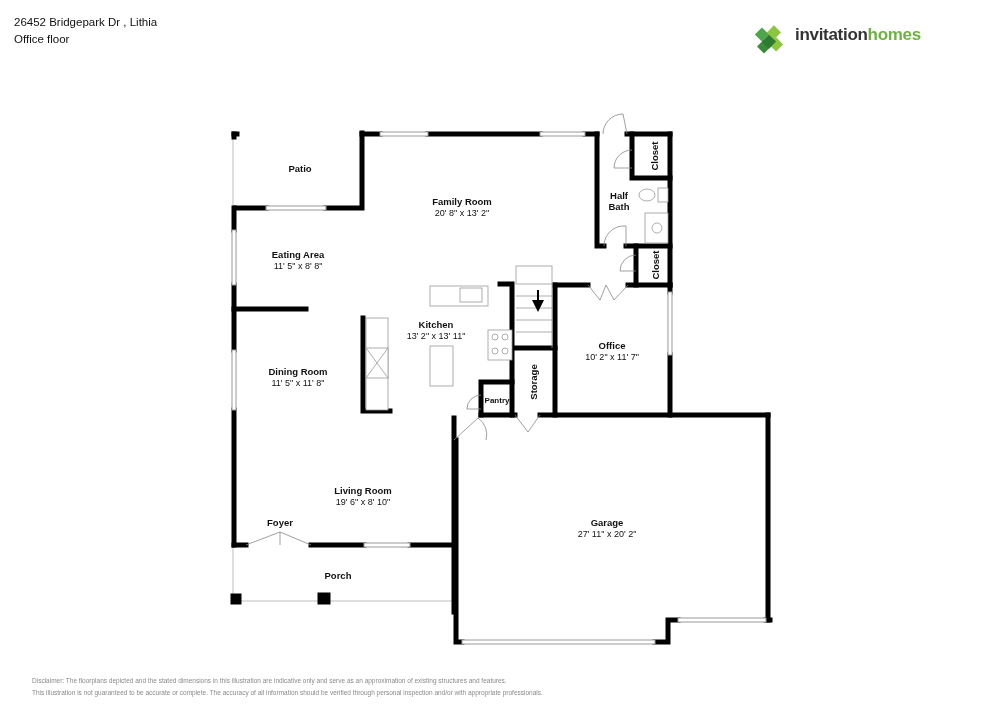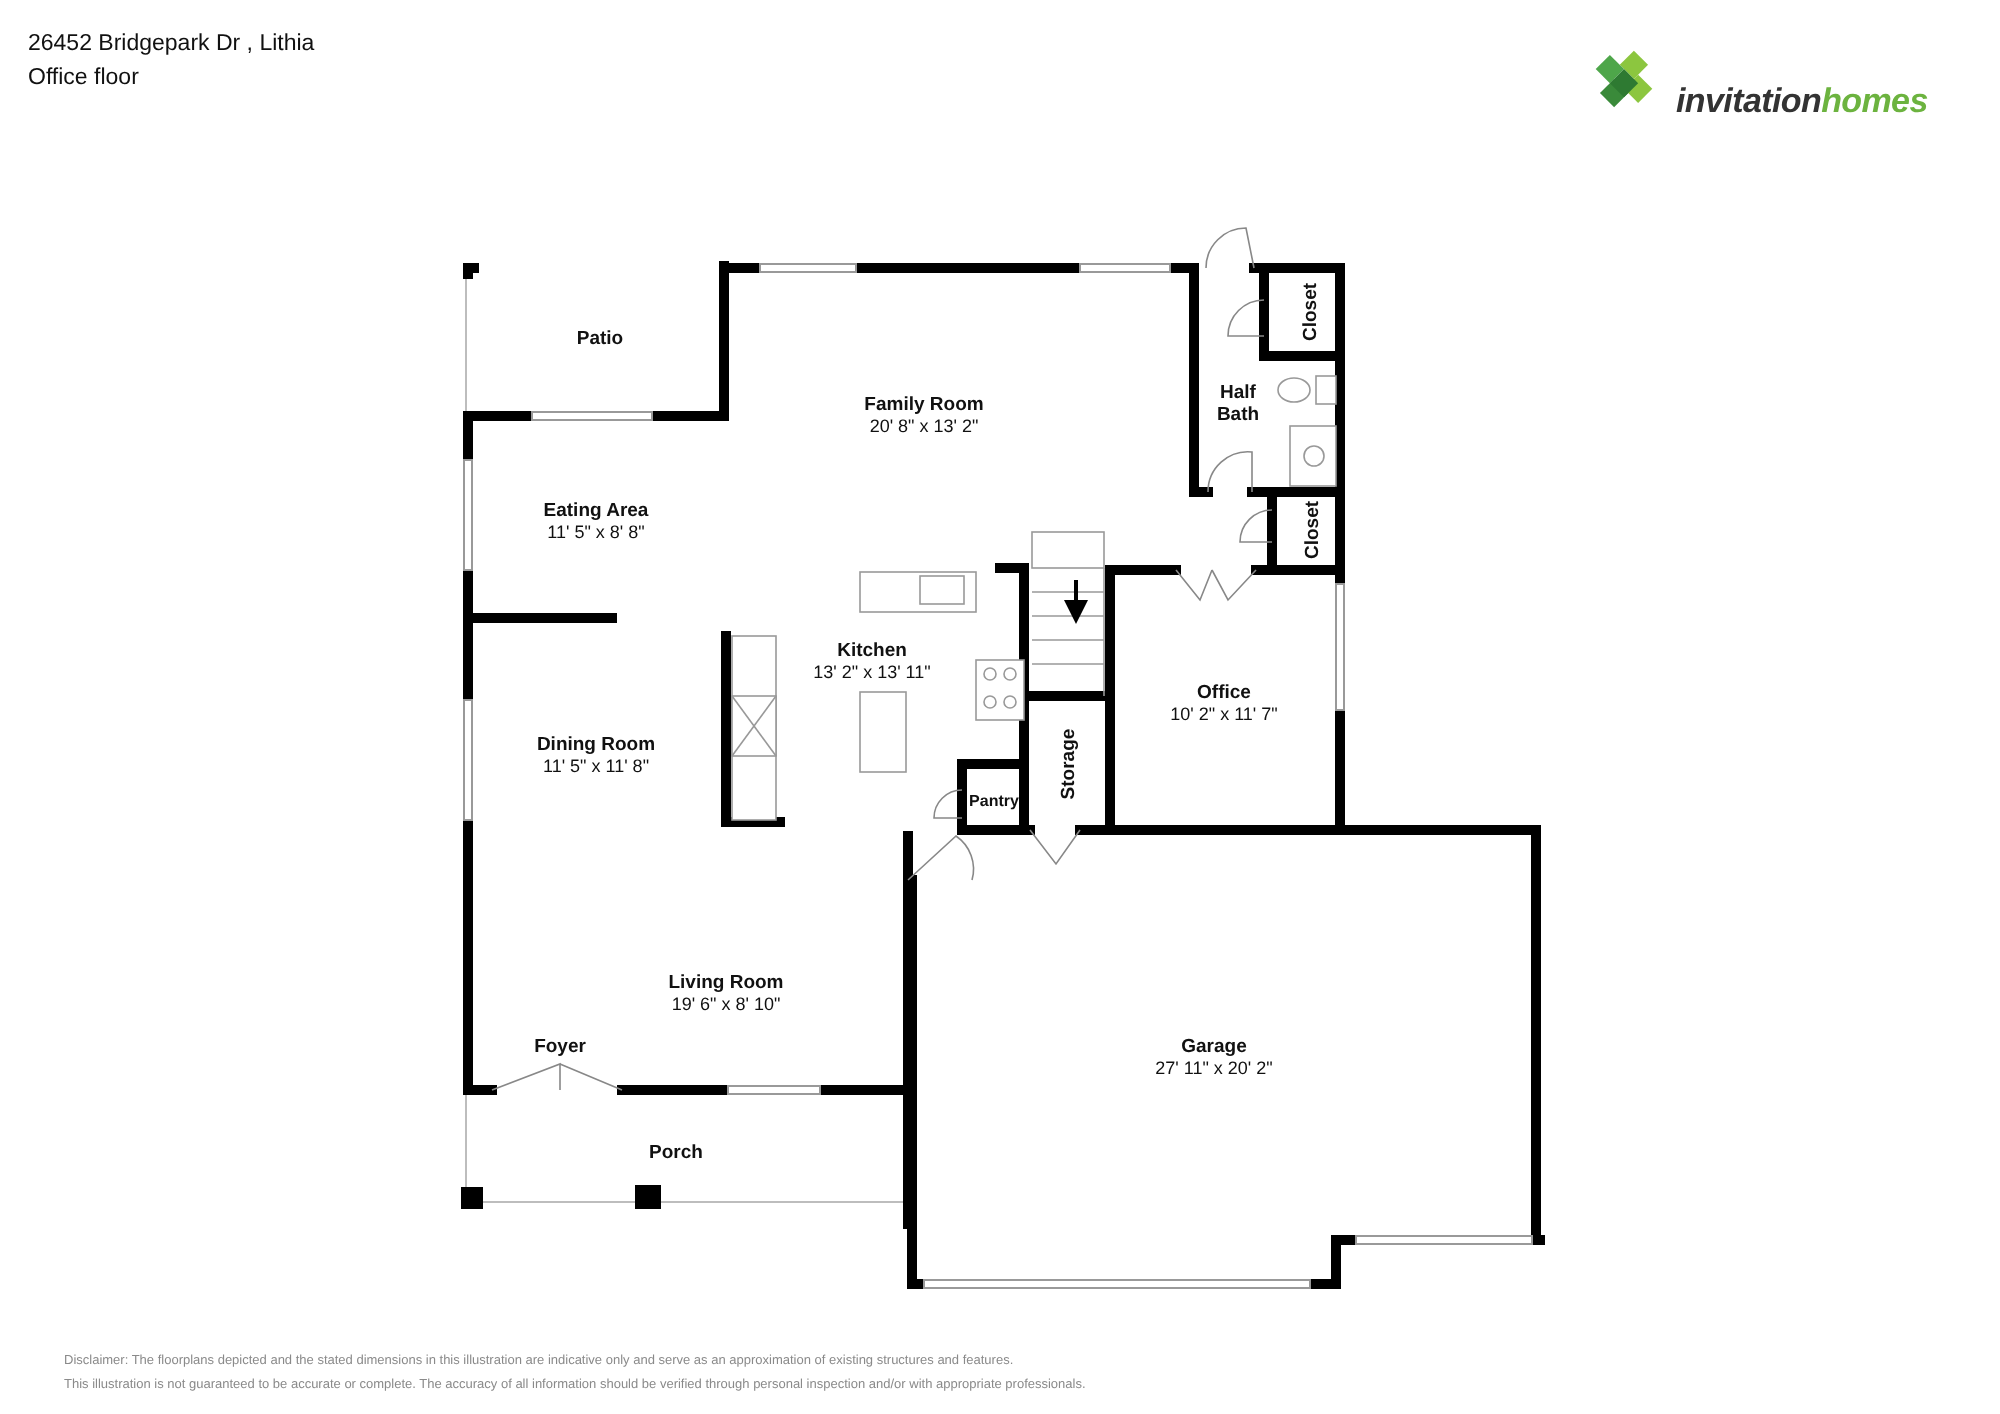--- a/index.html
+++ b/index.html
@@ -1,18 +1,18 @@
 <!DOCTYPE html>
 <html><head>
 <meta charset="utf-8">
 <style>
   html, body { margin: 0; padding: 0; background: #ffffff; }
   body { width: 1000px; height: 707px; position: relative; overflow: hidden; font-family: "Liberation Sans", sans-serif; color: #111; }
   .hdr { position: absolute; left: 14px; top: 14px; font-size: 11.5px; line-height: 17px; color: #111; }
-  .logo { position: absolute; left: 794px; top: 25px; display: flex; align-items: flex-end; font-style: italic; }
+  .logo { position: absolute; left: 751px; top: 25px; display: flex; align-items: flex-start; }
   .logo-text { font-size: 17px; font-weight: bold; letter-spacing: -0.3px; margin-left: 8px; }
   .logo-a { color: #333333; }
   .logo-b { color: #6cb33f; }
   .disc { position: absolute; left: 32px; top: 675px; font-size: 6.5px; line-height: 12px; color: #8a8a8a; }
   svg.plan { position: absolute; left: 0; top: 0; }
   .rl { font-family: "Liberation Sans", sans-serif; font-size: 9.5px; font-weight: bold; fill: #111; text-anchor: middle; }
   .rd { font-family: "Liberation Sans", sans-serif; font-size: 9px; fill: #111; text-anchor: middle; }
 </style>
 </head>
 <body>

